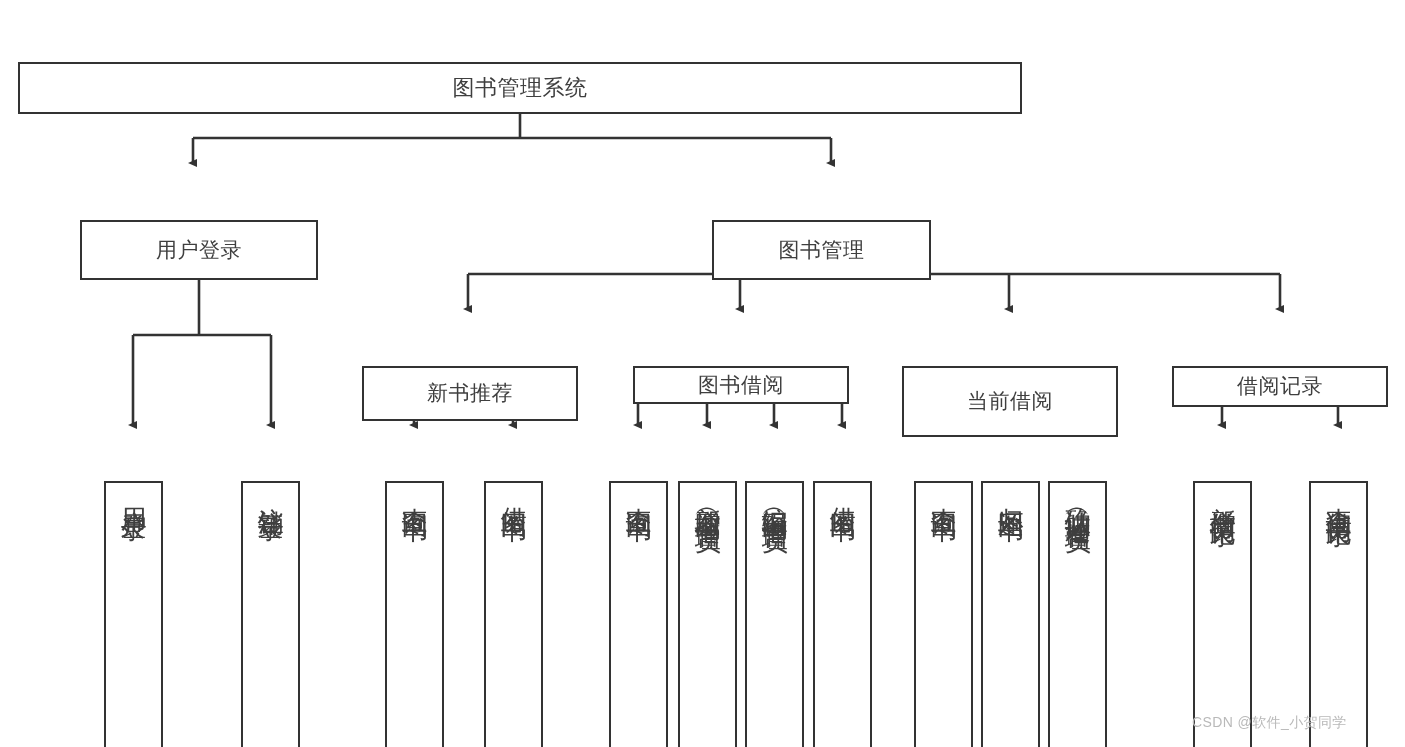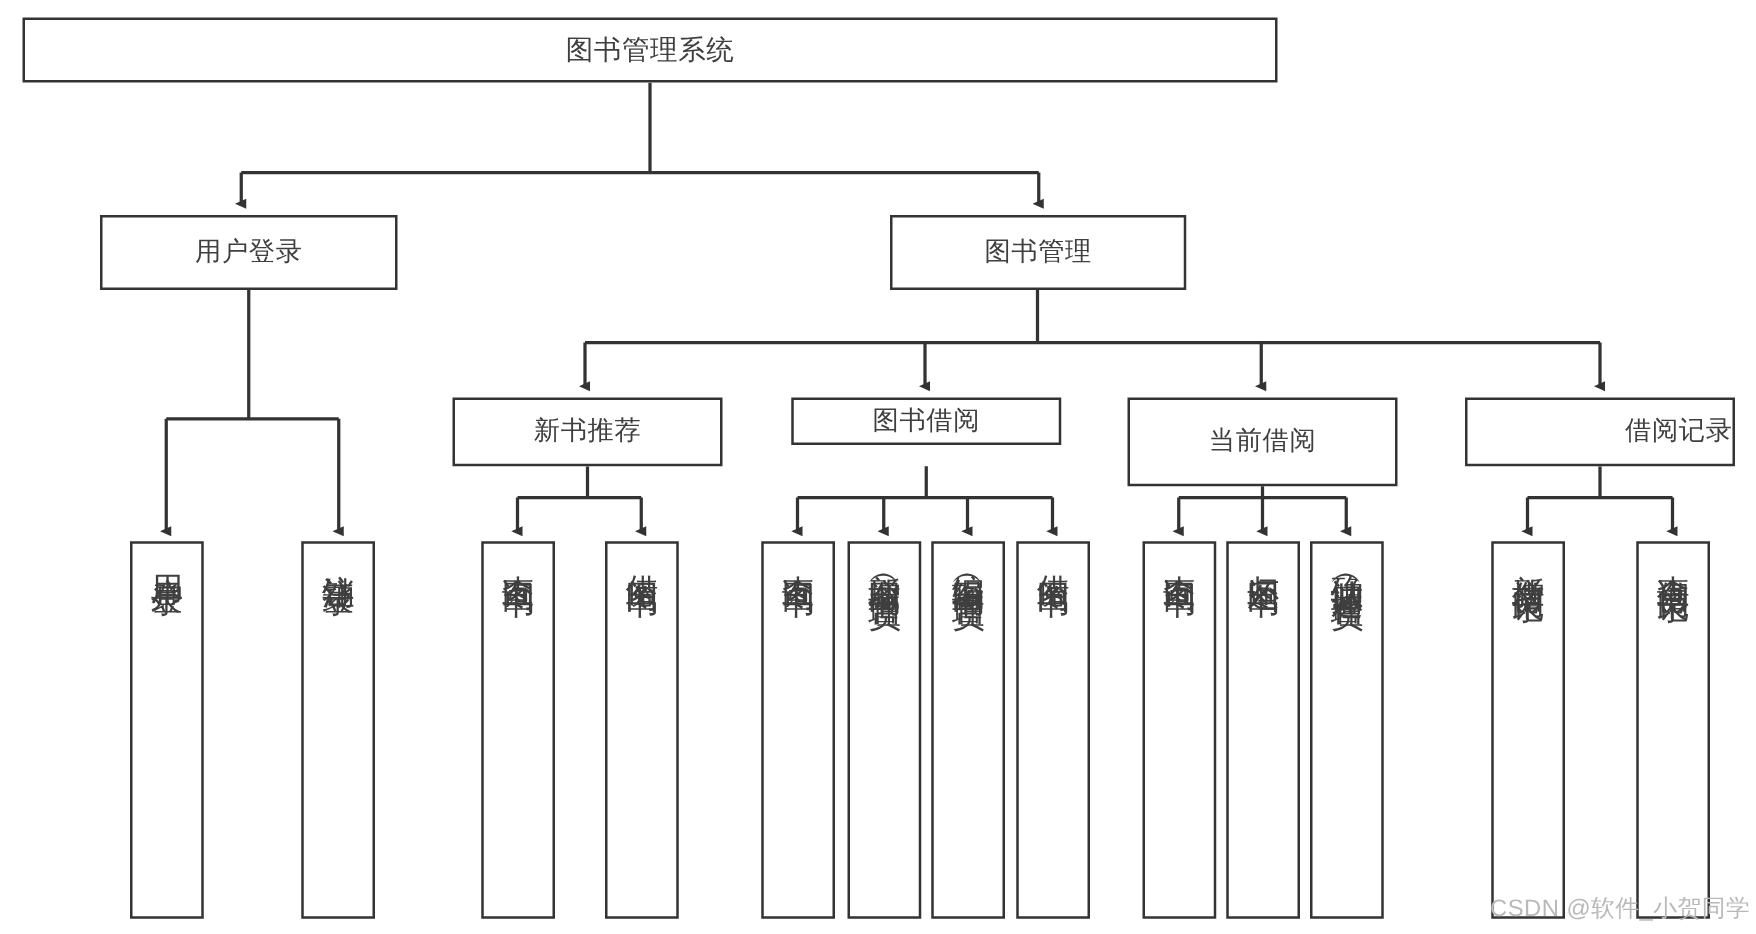--- a/index.html
+++ b/index.html
@@ -28,20 +28,21 @@
   }
   .node {
     position: absolute;
     border: 2px solid #333333;
     background: #ffffff;
     display: flex;
     align-items: center;
     justify-content: center;
     color: #4a4a4a;
     z-index: 2;
+    margin-top: 48px;
   }
   .node .label {
     display: block;
     text-align: center;
     line-height: 1.18;
     color: #3f3f3f;
   }
   
   .node.h .label {
     font-size: 21px;
@@ -61,21 +62,21 @@
     font-size: 26px;
     line-height: 1.05;
     letter-spacing: 3px;
     white-space: nowrap;
     text-align: left;
   }
   .node.v.tall .label { font-size: 26px; }
   .watermark {
     position: absolute;
     color: #b9b9b9;
-    font-size: 19px;
+    font-size: 14px;
     white-space: nowrap;
     z-index: 5;
     letter-spacing: 0.4px;
   }
 </style>
 </head>
 <body>
 
 <div id="canvas">
 
@@ -130,34 +131,34 @@
     </g>
   </svg>
 
   <div class="node h root" style="left:18px; top:14px; width:1004px; height:52px;">
     <span class="label">图书管理系统</span>
   </div>
 
   <div class="node h" style="left:80px; top:172px; width:238px; height:60px;">
     <span class="label">用户登录</span>
   </div>
-  <div class="node h" style="left:712px; top:172px; width:237px; height:60px;">
+  <div class="node h" style="left:712px; top:172px; width:219px; height:60px;">
     <span class="label">图书管理</span>
   </div>
 
   <div class="node h" style="left:362px; top:318px; width:216px; height:55px;align-items:center;">
     <span class="label">新书推荐</span>
   </div>
   <div class="node h" style="left:633px; top:318px; width:216px; height:38px;">
     <span class="label">图书借阅</span>
   </div>
   <div class="node h" style="left:902px; top:318px; width:216px; height:71px;">
     <span class="label">当前借阅</span>
   </div>
-  <div class="node h" style="left:1172px; top:318px; width:216px; height:55px;justify-content:flex-end;">
+  <div class="node h" style="left:1172px; top:318px; width:216px; height:41px;">
     <span class="label">借阅记录</span>
   </div>
 
   <div class="node v" style="left:104px; top:433px; width:59px; height:302px;">
     <span class="label">用户登录</span>
   </div>
   <div class="node v" style="left:241px; top:433px; width:59px; height:302px;">
     <span class="label">注销登录</span>
   </div>
 

